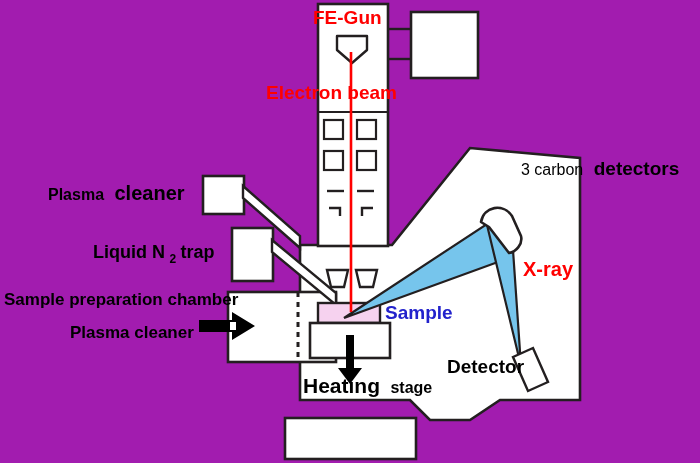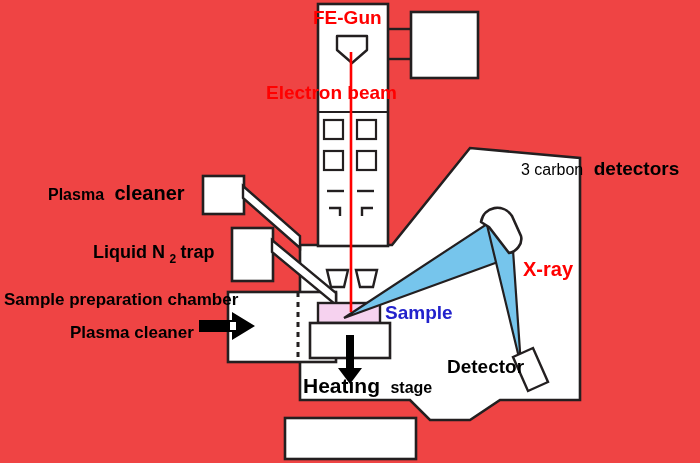--- a/index.html
+++ b/index.html
@@ -5,21 +5,21 @@
 <style>
   html, body {
     margin: 0;
     padding: 0;
     background: #ffffff;
   }
   #stage {
     position: relative;
     width: 700px;
     height: 463px;
-    background: #ef4444;
+    background: #a21caf;
     overflow: hidden;
     font-family: "Liberation Sans", sans-serif;
   }
   #diagram {
     position: absolute;
     left: 0;
     top: 0;
     width: 700px;
     height: 463px;
   }

